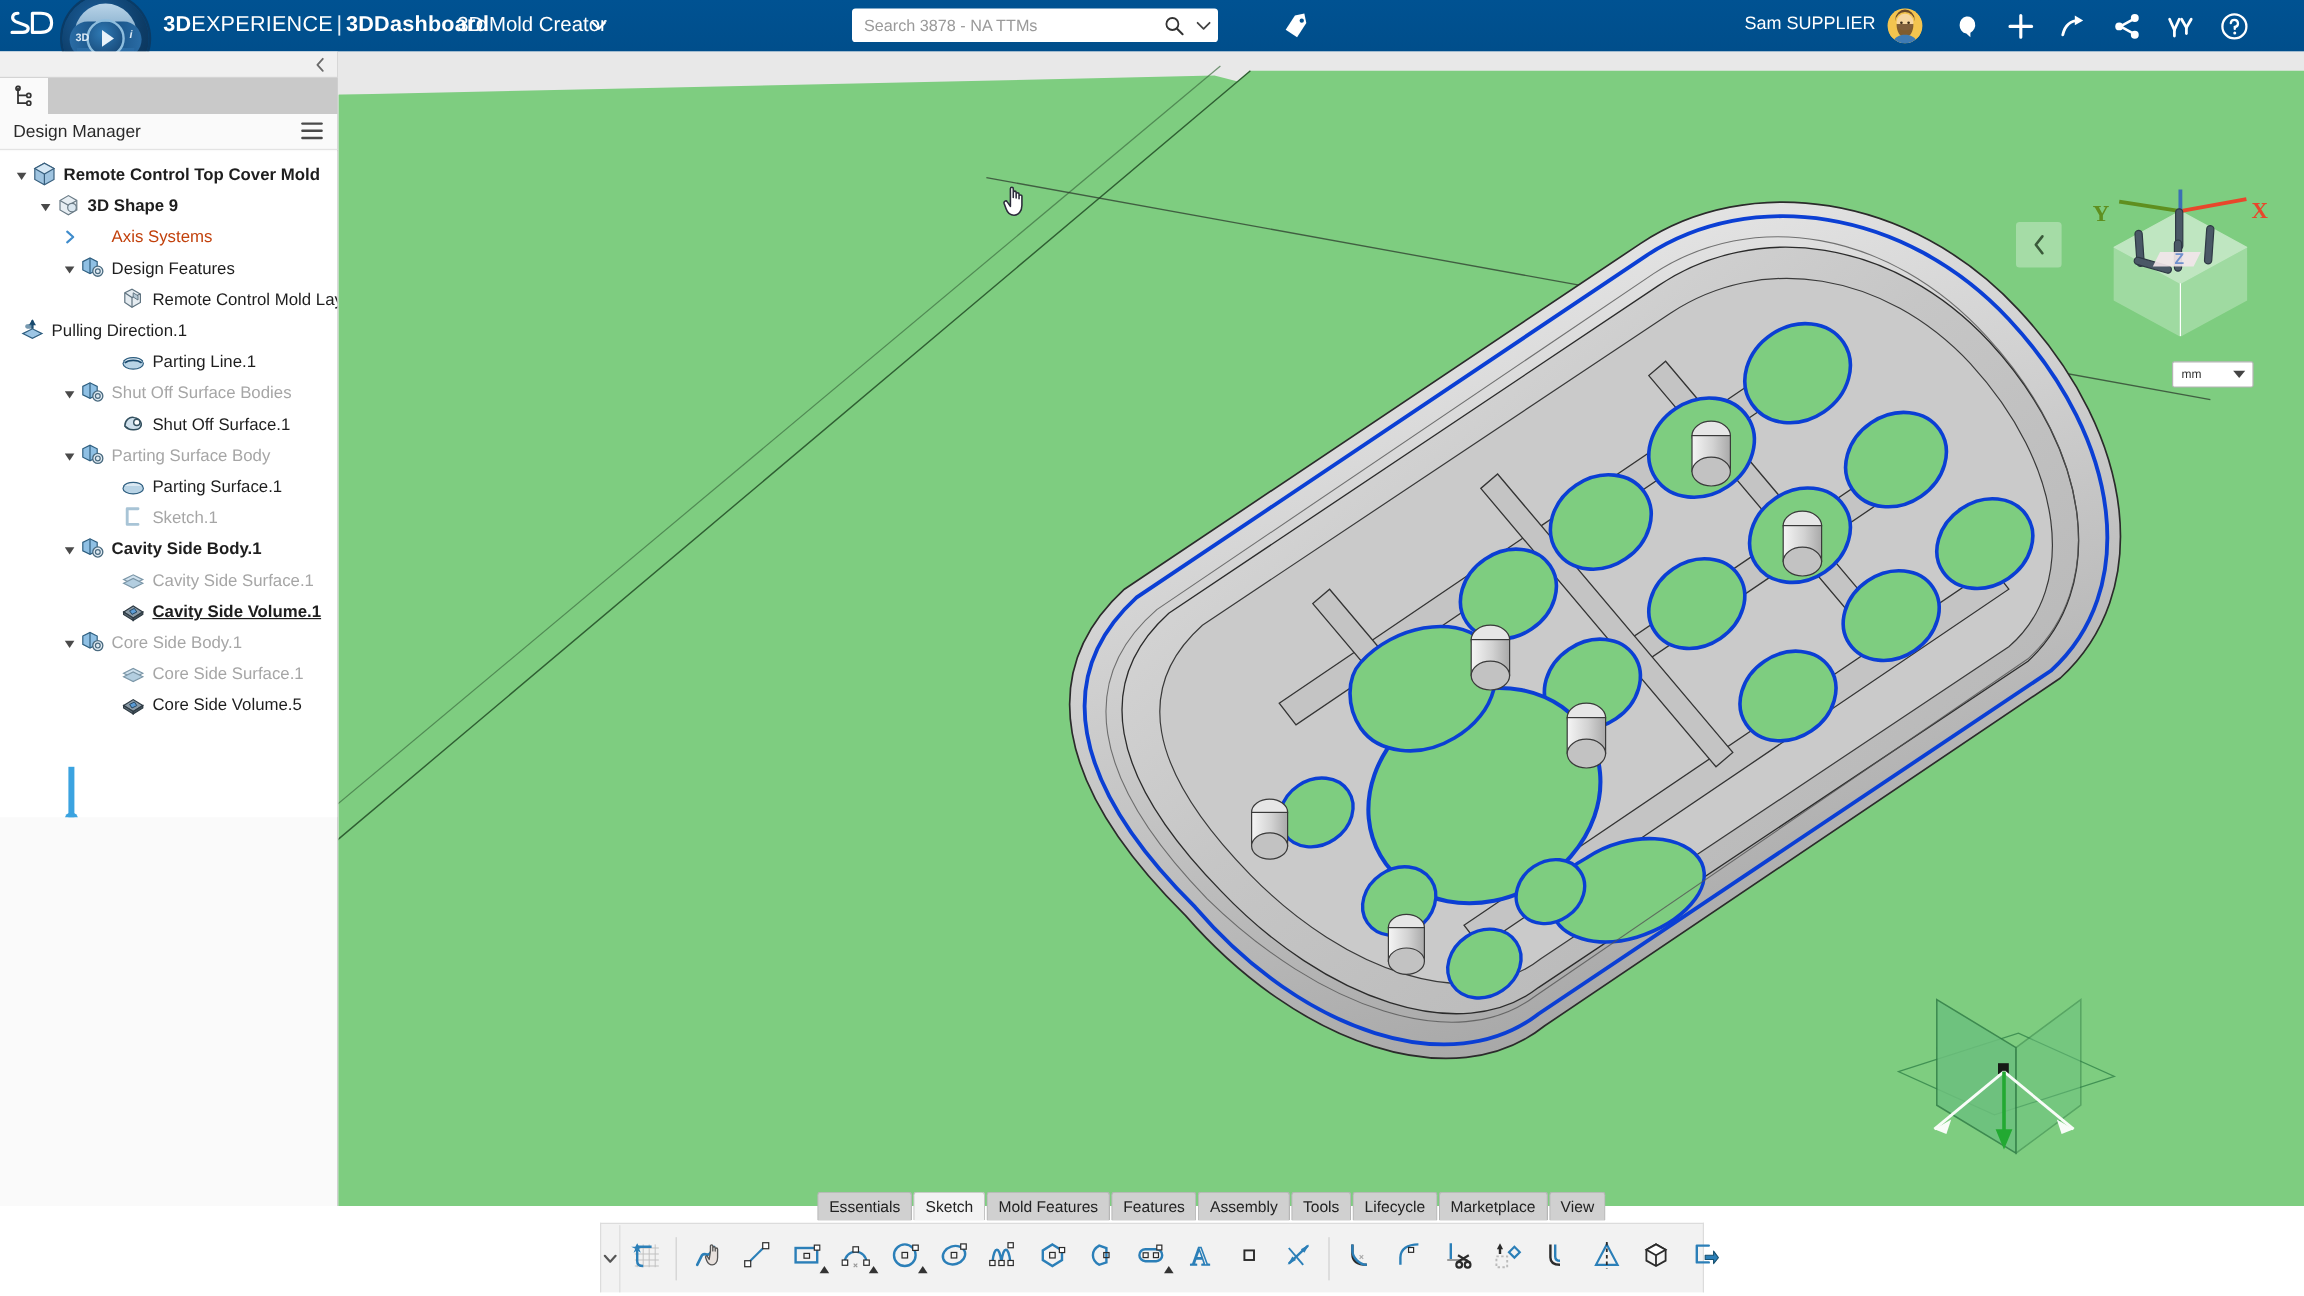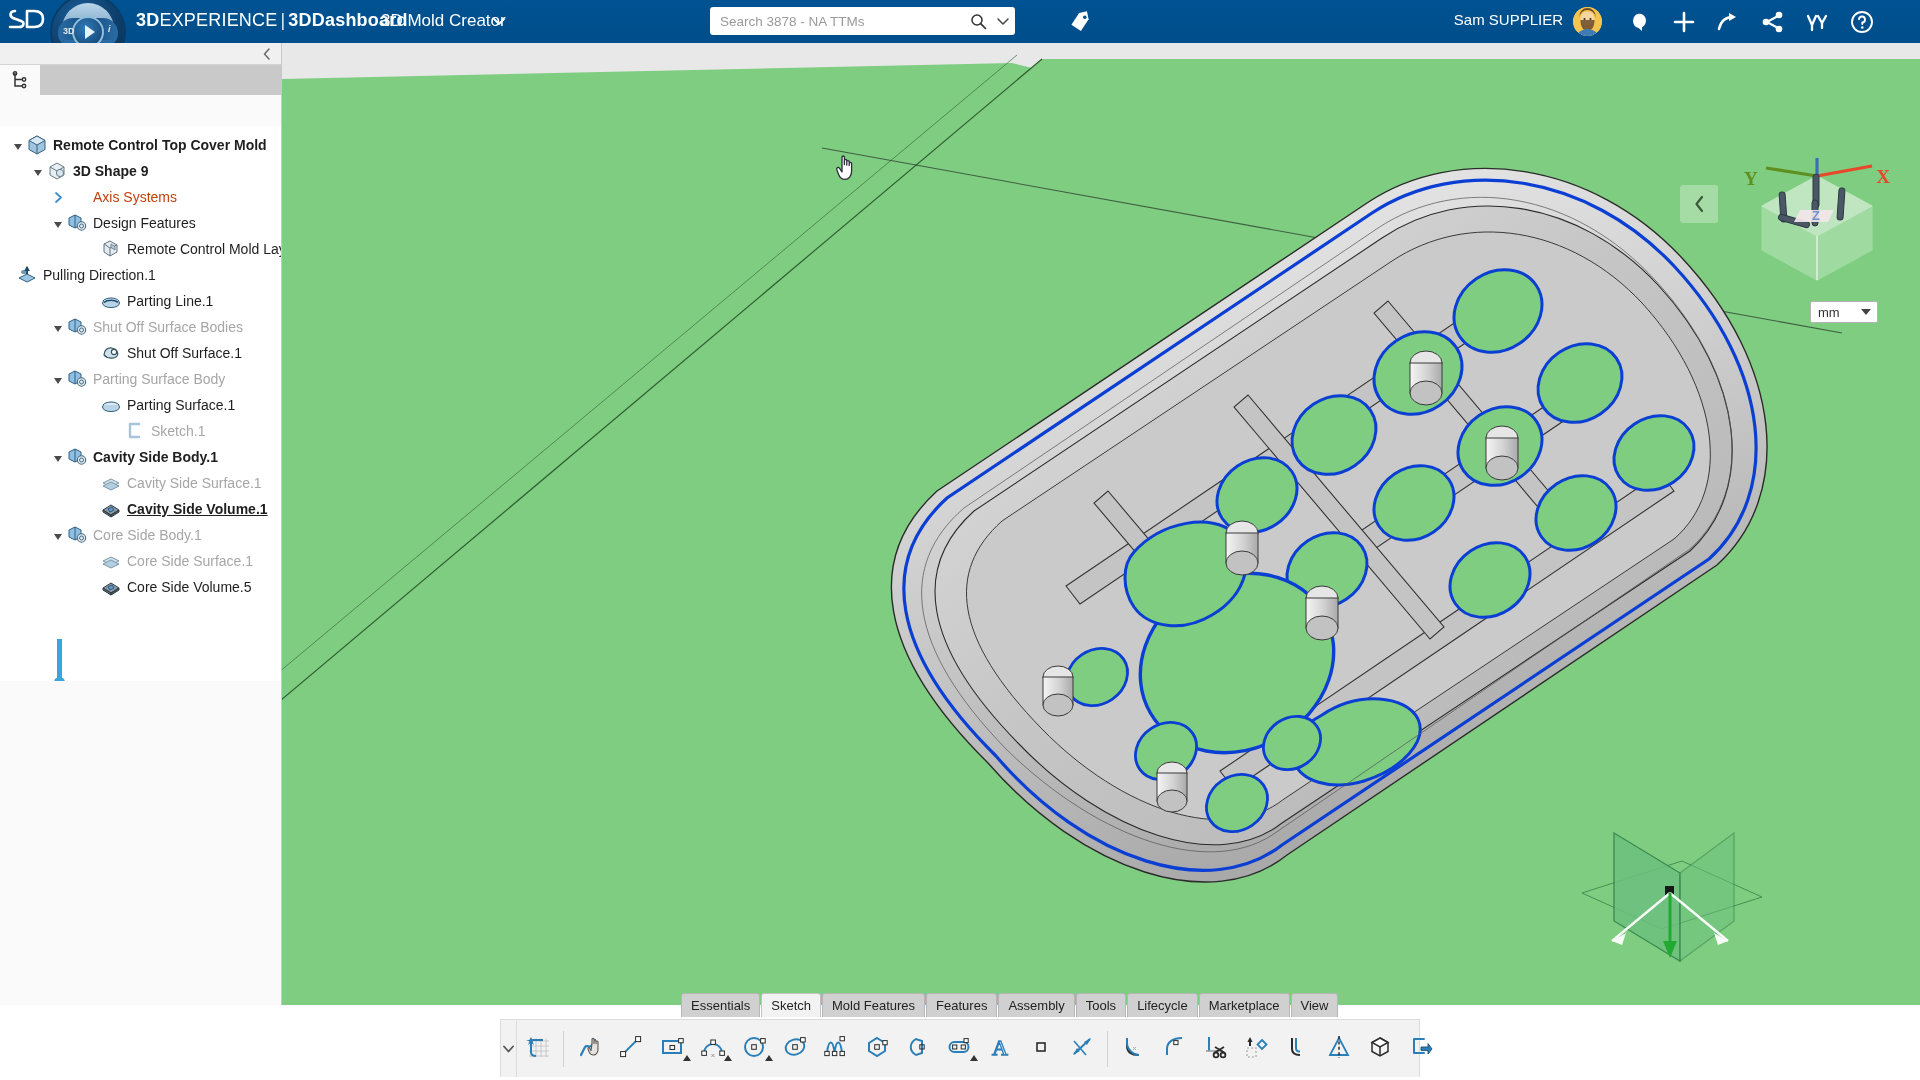--- a/index.html
+++ b/index.html
@@ -196,21 +196,21 @@
   }
   .axis-lbl { position: absolute; font-size: 19px; font-weight: bold; font-family: "Liberation Serif", serif; }
   #lbl-x { right: 2px; top: 8px;  color: #e8472b; }
   #lbl-y { left: 2px;  top: 10px; color: #5f8f1f; }
 
   #unit-select {
     position: absolute; right: 42px; top: 258px; width: 68px; height: 22px;
     background: #ffffff; border: 1px solid #b4b4b4; border-radius: 2px;
     display: flex; align-items: center; cursor: pointer;
   }
-  #unit-label { font-size: 13px; color: #333; margin-left: 7px; text-align: right; }
+  #unit-label { font-size: 10px; color: #333; margin-left: 7px; text-align: right; }
   #unit-caret { position: absolute; right: 6px; top: 7px;
     width: 0; height: 0; border-left: 5px solid transparent; border-right: 5px solid transparent;
     border-top: 6px solid #444; }
 
   
   #tabbar {
     position: absolute; left: 0; bottom: 63px; width: 1656px; height: 25px;
     display: flex; align-items: flex-end; padding-left: 681px; z-index: 6;
   }
   .bt {
@@ -373,20 +373,28 @@
       <svg width="19" height="19" viewBox="0 0 19 19">
         <path d="M4 2 V15 H11" fill="none" stroke="#333" stroke-width="1.5"></path>
         <path d="M4 8.5 H11" fill="none" stroke="#333" stroke-width="1.5"></path>
         <circle cx="4" cy="2.5" r="1.7" fill="none" stroke="#333" stroke-width="1.4"></circle>
         <circle cx="13" cy="8.5" r="1.7" fill="none" stroke="#333" stroke-width="1.4"></circle>
         <circle cx="13" cy="15" r="1.7" fill="none" stroke="#333" stroke-width="1.4"></circle>
       </svg>
     </div>
   </div>
 
+  <div id="panel-header">
+    <span id="panel-title">Design Manager</span>
+    <div id="panel-menu">
+      <span></span>
+        <span></span>
+        <span></span>
+    </div>
+  </div>
 
   <div id="tree">
     <div id="tree-rows">
         <div class="trow" style="padding-left:10px">
           <span class="tw">
             <svg width="14" height="14" viewBox="0 0 14 14">
               <path d="M3 6 L11 6 L7 12 Z" fill="#4a4a4a"></path>
             </svg>
           </span>
           <span class="ticon">
@@ -519,21 +527,21 @@
         <div class="trow" style="padding-left:84px">
           <span class="tw"></span>
           <span class="ticon">
             <svg width="22" height="22" viewBox="0 0 22 22">
               <ellipse cx="11" cy="13" rx="8.5" ry="4.6" fill="#b9d4e6" stroke="#2f5f80" stroke-width="1"></ellipse>
               <path d="M3 11 C6 7 16 7 19 11" fill="#dbe9f3" stroke="#2f5f80" stroke-width="1"></path>
             </svg>
           </span>
           <span class="tlabel">Parting Surface.1</span>
         </div>
-        <div class="trow" style="padding-left:108px">
+        <div class="trow" style="padding-left:84px">
           <span class="tw"></span>
           <span class="ticon">
             <svg width="22" height="22" viewBox="0 0 22 22">
               <path d="M15 4 L6 4 L6 17 L15 17" fill="none" stroke="#a8c4d6" stroke-width="2.4" stroke-linecap="round" stroke-linejoin="round"></path>
             </svg>
           </span>
           <span class="tlabel dim">Sketch.1</span>
         </div>
         <div class="trow" style="padding-left:50px">
           <span class="tw">

